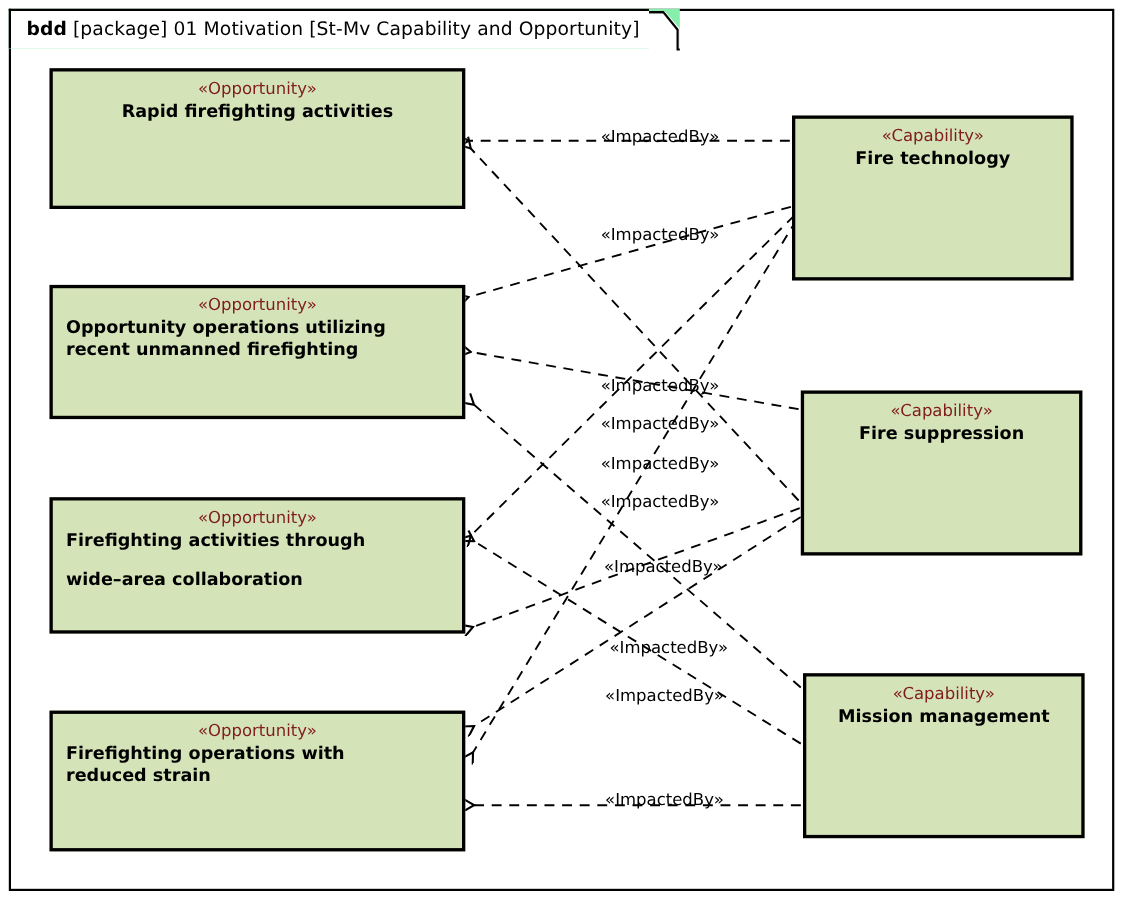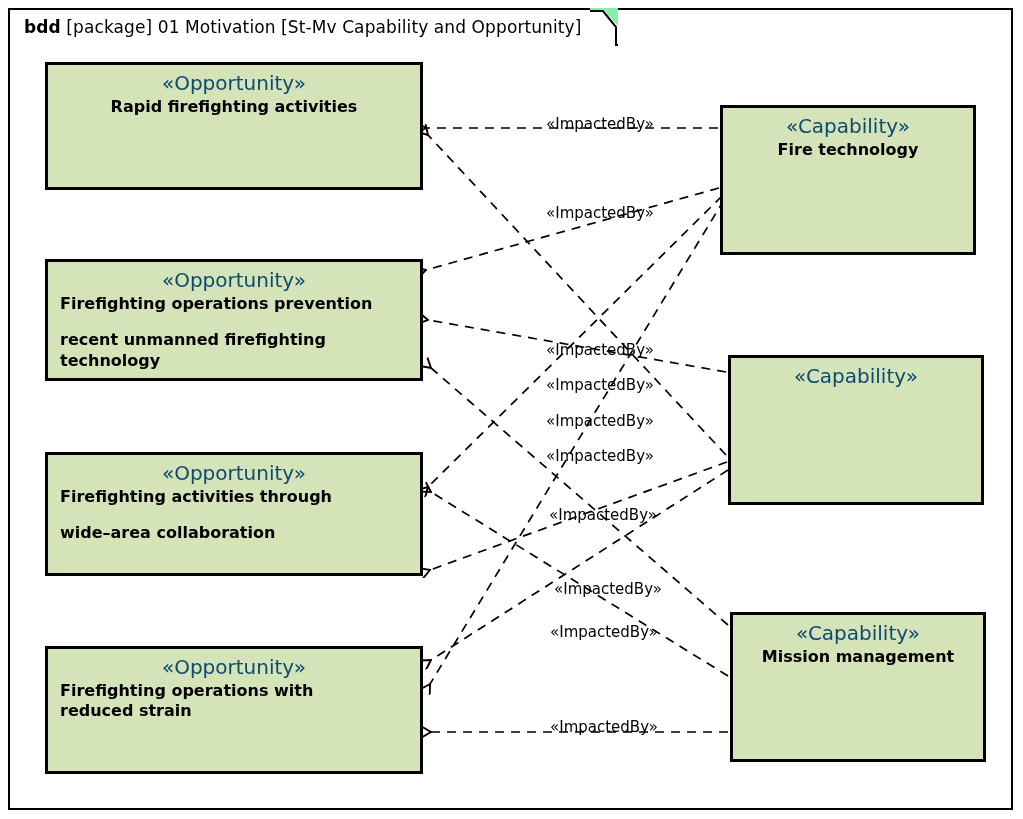--- a/index.html
+++ b/index.html
@@ -75,22 +75,22 @@
   .block {
     position: absolute;
     background: #d5e3b8;
     border: 3px solid #000000;
     box-sizing: border-box;
     z-index: 3;
   }
   .block .stereo {
     display: block;
     text-align: center;
-    font-size: 20px;
-    color: #0c4a6e;
+    font-size: 15px;
+    color: #7f1d1d;
     line-height: 1.18;
     margin-top: 7px;
   }
   .block .bname {
     display: block;
     font-size: 16px;
     font-weight: bold;
     color: #000000;
     line-height: 1.30;
     margin-top: 1px;
@@ -184,23 +184,22 @@
   <div class="edge-label" style="left:576px; top:632px;">«ImpactedBy»</div>
   <div class="edge-label" style="left:576px; top:727px;">«ImpactedBy»</div>
 
   <div class="block opportunity centered-name" style="left:45px; top:62px; width:378px; height:128px;">
     <span class="stereo">«Opportunity»</span>
     <span class="bname">Rapid firefighting activities</span>
   </div>
 
   <div class="block opportunity" style="left:45px; top:259px; width:378px; height:122px;">
     <span class="stereo">«Opportunity»</span>
-    <span class="bname">Firefighting operations prevention</span>
-    <span class="bname" style="margin-top:16px">recent unmanned firefighting</span>
-    <span class="bname" style="margin-top:0">technology</span>
+    <span class="bname">Opportunity operations utilizing</span>
+    <span class="bname" style="margin-top:0">recent unmanned firefighting</span>
   </div>
 
   <div class="block opportunity" style="left:45px; top:452px; width:378px; height:124px;">
     <span class="stereo">«Opportunity»</span>
     <span class="bname">Firefighting activities through</span>
     <span class="bname" style="margin-top:16px">wide–area collaboration</span>
   </div>
 
   <div class="block opportunity" style="left:45px; top:646px; width:378px; height:128px;">
     <span class="stereo">«Opportunity»</span>
@@ -208,20 +207,21 @@
     <span class="bname" style="margin-top:0">reduced strain</span>
   </div>
 
   <div class="block capability" style="left:720px; top:105px; width:256px; height:150px;">
     <span class="stereo">«Capability»</span>
     <span class="bname">Fire technology</span>
   </div>
 
   <div class="block capability" style="left:728px; top:355px; width:256px; height:150px;">
     <span class="stereo">«Capability»</span>
+    <span class="bname">Fire suppression</span>
   </div>
 
   <div class="block capability" style="left:730px; top:612px; width:256px; height:150px;">
     <span class="stereo">«Capability»</span>
     <span class="bname">Mission management</span>
   </div>
 
 </div>
 
 </body></html>

